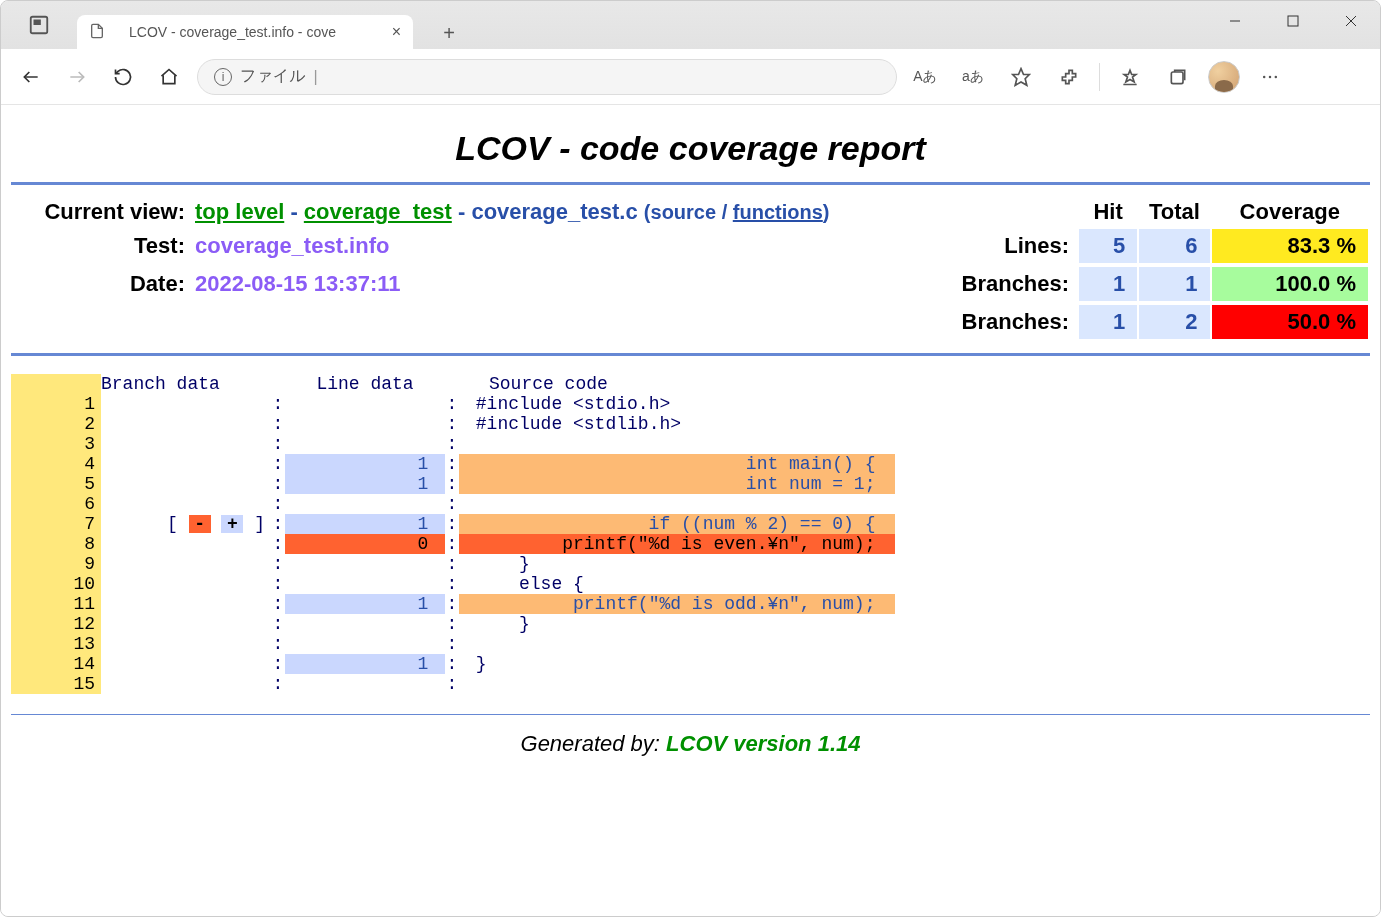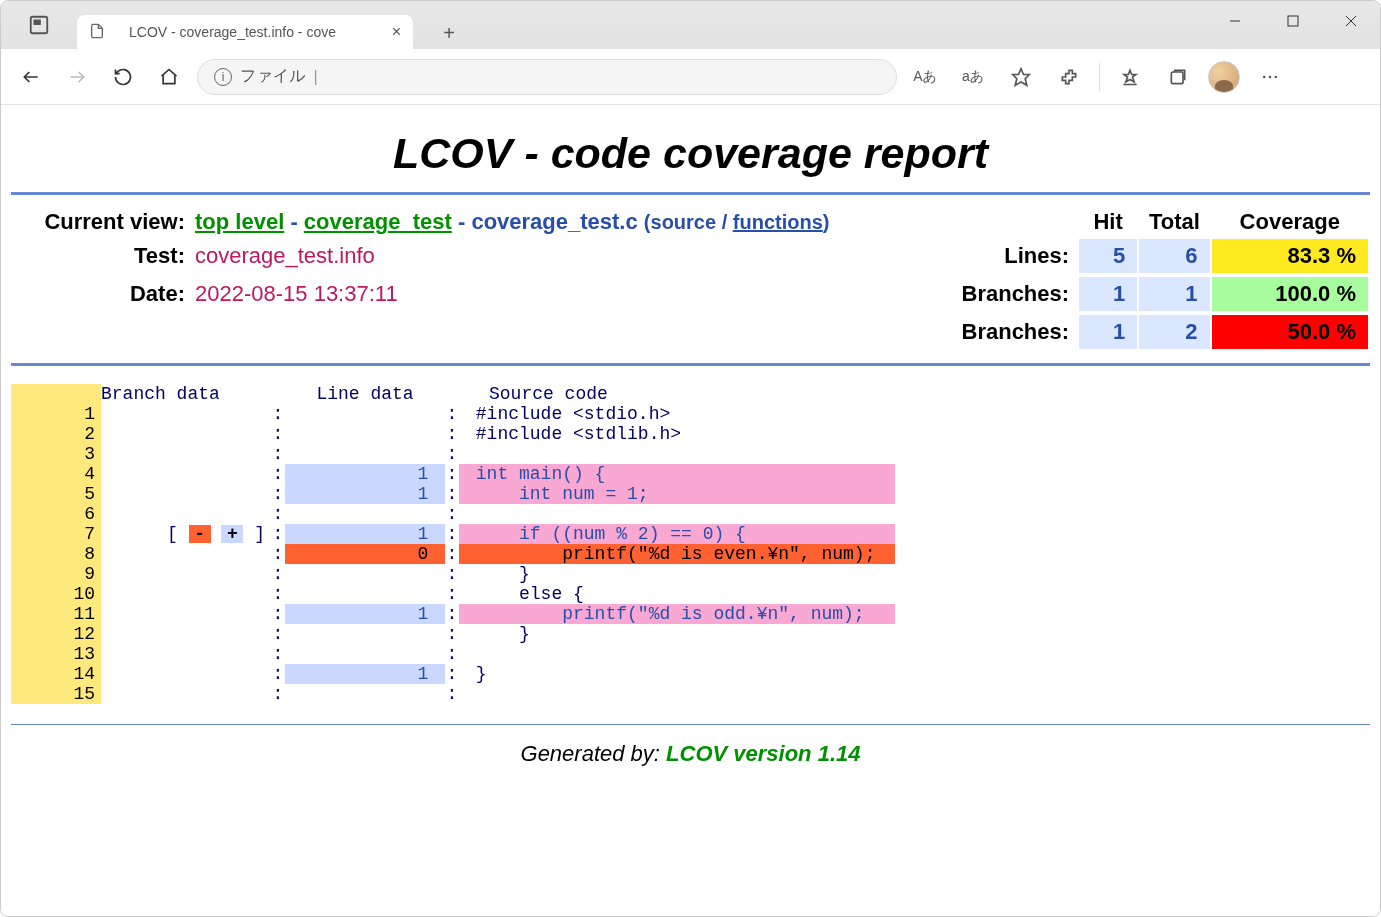--- a/index.html
+++ b/index.html
@@ -175,21 +175,21 @@
     .page {
       flex: 1;
       background: #fff;
       overflow-y: auto;
       padding: 10px 10px 20px;
     }
     .report-title {
       font-family: Verdana, Arial, sans-serif;
       font-style: italic;
       font-weight: bold;
-      font-size: 43px;
+      font-size: 34px;
       text-align: center;
       padding: 14px 0 10px;
     }
     .blue-rule {
       height: 3px;
       background: #6688d4;
       margin: 4px 0;
     }
     .thin-rule {
       height: 1px;
@@ -206,21 +206,21 @@
       border-collapse: separate;
       border-spacing: 2px 4px;
     }
     .summary-table td { vertical-align: middle; }
     .label-cell {
       text-align: right;
       font-weight: bold;
       width: 180px;
       padding-right: 8px;
     }
-    .val-cell { color: #be185d; font-weight: normal; }
+    .val-cell { color: #8b5cf6; font-weight: bold; }
     .link-green { color: #009000; text-decoration: underline; font-weight: bold; }
     .link-blue { color: #284fa8; text-decoration: underline; font-weight: bold; }
     .nolink-blue { color: #284fa8; font-weight: bold; }
     .paren { font-size: 20px; font-weight: bold; color: #284fa8; }
     .metric-header {
       text-align: center;
       font-weight: bold;
       padding: 0 6px;
     }
     .metric-label {
@@ -305,21 +305,21 @@
       padding-right: 6px;
     }
     .count-hit { background: #cad7fe; color:#284fa8; }
     .count-miss { background: #ff6230; color:#000; }
     .src-cell {
       display: block;
       padding-left: 6px;
       padding-right: 20px;
     }
     .src-nohl { color: #006; }
-    .src-hit { background: #f9a8d4; color:#284fa8; }
+    .src-hit { background: #fdba74; color:#284fa8;text-align:right; }
     .src-miss { background: #ff6230; color:#000; }
     
     .footer-gen {
       text-align: center;
       font-style: italic;
       font-size: 22px;
       padding: 10px 0 8px;
     }
     .footer-gen a { color: #009000; font-weight: bold; }
     

